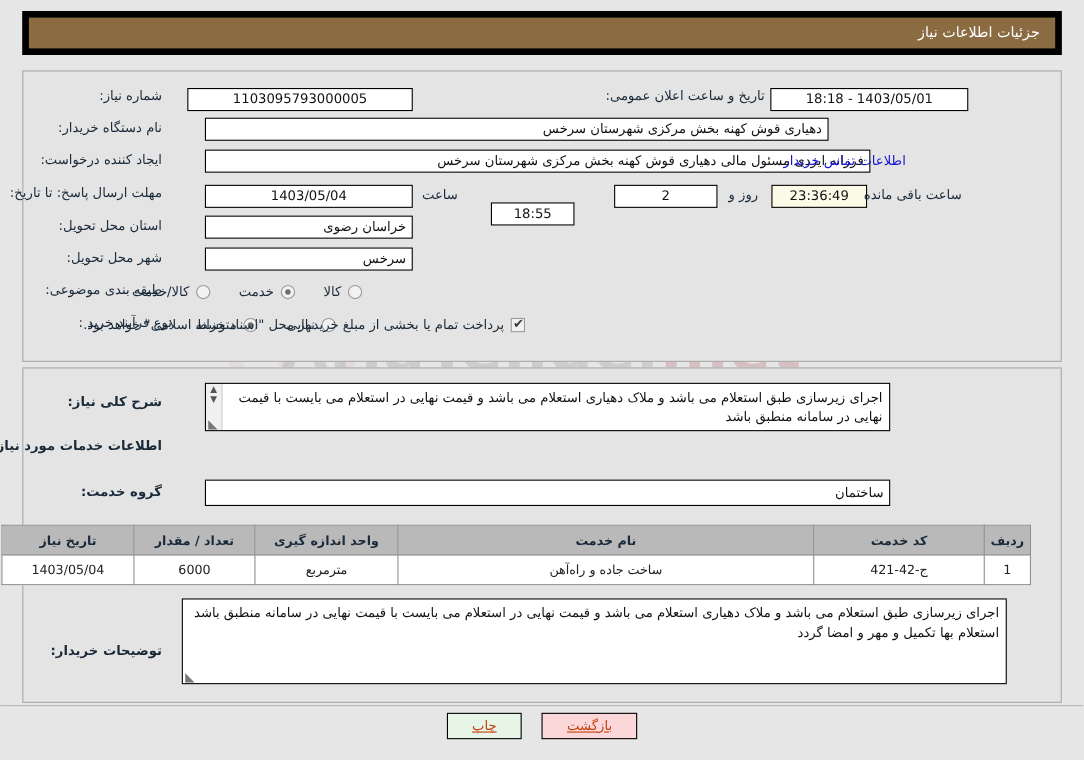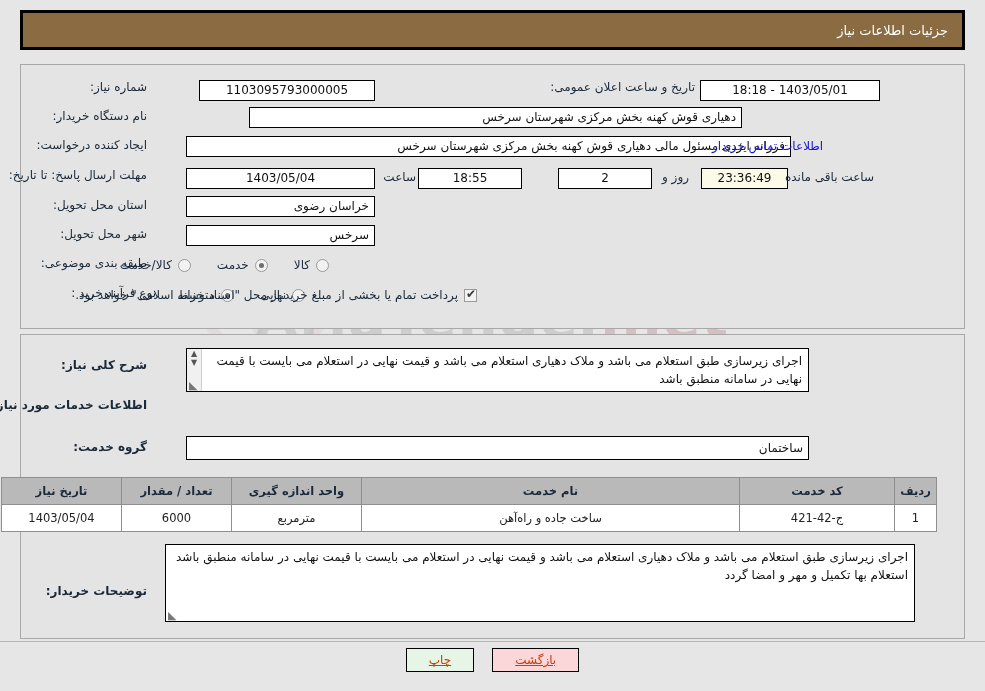--- a/index.html
+++ b/index.html
@@ -49,21 +49,21 @@
   .wm-text .net { color: #c9a0a6; }
 
   
   .header-bar {
     position: absolute;
     left: 20px;
     top: 10px;
     width: 945px;
     height: 40px;
     background: #8b6c42;
-    border: 3px solid #000000;
+    border: 6px solid #000000;
     box-sizing: border-box;
     display: flex;
     align-items: center;
     justify-content: flex-start;
     z-index: 10;
   }
   .header-title {
     color: #ffffff;
     font-size: 13px;
     padding-right: 14px;
@@ -295,44 +295,44 @@
 
 <div class="header-bar">
   <span class="header-title">جزئیات اطلاعات نیاز</span>
 </div>
 
 <div class="panel" id="panel-main"></div>
 
 <div class="row" style="top:80px; right:838px; width:0;">
   <span class="lbl">شماره نیاز:</span>
 </div>
-<div class="box center" style="position:absolute; top:80px; right:610px; width:176px; z-index:12;">1103095793000005</div>
+<div class="box center" style="position:absolute; top:80px; right:610px; width:205px; z-index:12;">1103095793000005</div>
 <div class="row" style="top:80px; right:290px;">
   <span class="lbl">تاریخ و ساعت اعلان عمومی:</span>
 </div>
 
 <div class="box center" style="position:absolute; top:80px; left:700px; width:180px; z-index:12;">1403/05/01 - 18:18</div>
 
 <div class="row" style="top:109px; right:838px;">
   <span class="lbl">نام دستگاه خریدار:</span>
 </div>
-<div class="box right" style="position:absolute; top:107px; right:243px; width:493px; z-index:12;">دهیاری قوش کهنه بخش مرکزی شهرستان سرخس</div>
+<div class="box right" style="position:absolute; top:107px; right:232px; width:567px; z-index:12;">دهیاری قوش کهنه بخش مرکزی شهرستان سرخس</div>
 
 <div class="row" style="top:138px; right:838px;">
   <span class="lbl">ایجاد کننده درخواست:</span>
 </div>
 <div class="box right" style="position:absolute; top:136px; right:194px; width:605px; z-index:12;">فرزانه ایزدی مسئول مالی دهیاری قوش کهنه بخش مرکزی شهرستان سرخس</div>
 <a class="link" style="position:absolute; top:139px; left:692px; z-index:13;">اطلاعات تماس خریدار</a>
 
 <div class="row" style="top:167px; right:838px; width:150px; display:block;">
   <span class="lbl" style="display:block; line-height:16px;">مهلت ارسال پاسخ: تا تاریخ:</span>
 </div>
 <div class="box center" style="position:absolute; top:168px; right:610px; width:189px; z-index:12;">1403/05/04</div>
 <span class="inline-lbl" style="position:absolute; top:170px; right:563px; z-index:12;">ساعت</span>
-<div class="box center" style="position:absolute; top:168px; right:463px; width:104px; z-index:12;">18:55</div>
+<div class="box center" style="position:absolute; top:184px; right:463px; width:76px; z-index:12;">18:55</div>
 <div class="box center" style="position:absolute; top:168px; right:333px; width:94px; z-index:12;">2</div>
 <span class="inline-lbl" style="position:absolute; top:170px; right:290px; z-index:12;">روز و</span>
 <div class="box timer" style="position:absolute; top:168px; right:197px; width:87px; z-index:12;">23:36:49</div>
 <span class="inline-lbl" style="position:absolute; top:170px; right:105px; z-index:12;">ساعت باقی مانده</span>
 
 <div class="row" style="top:198px; right:838px;">
   <span class="lbl">استان محل تحویل:</span>
 </div>
 <div class="box right" style="position:absolute; top:196px; right:610px; width:189px; z-index:12;">خراسان رضوی</div>
 

